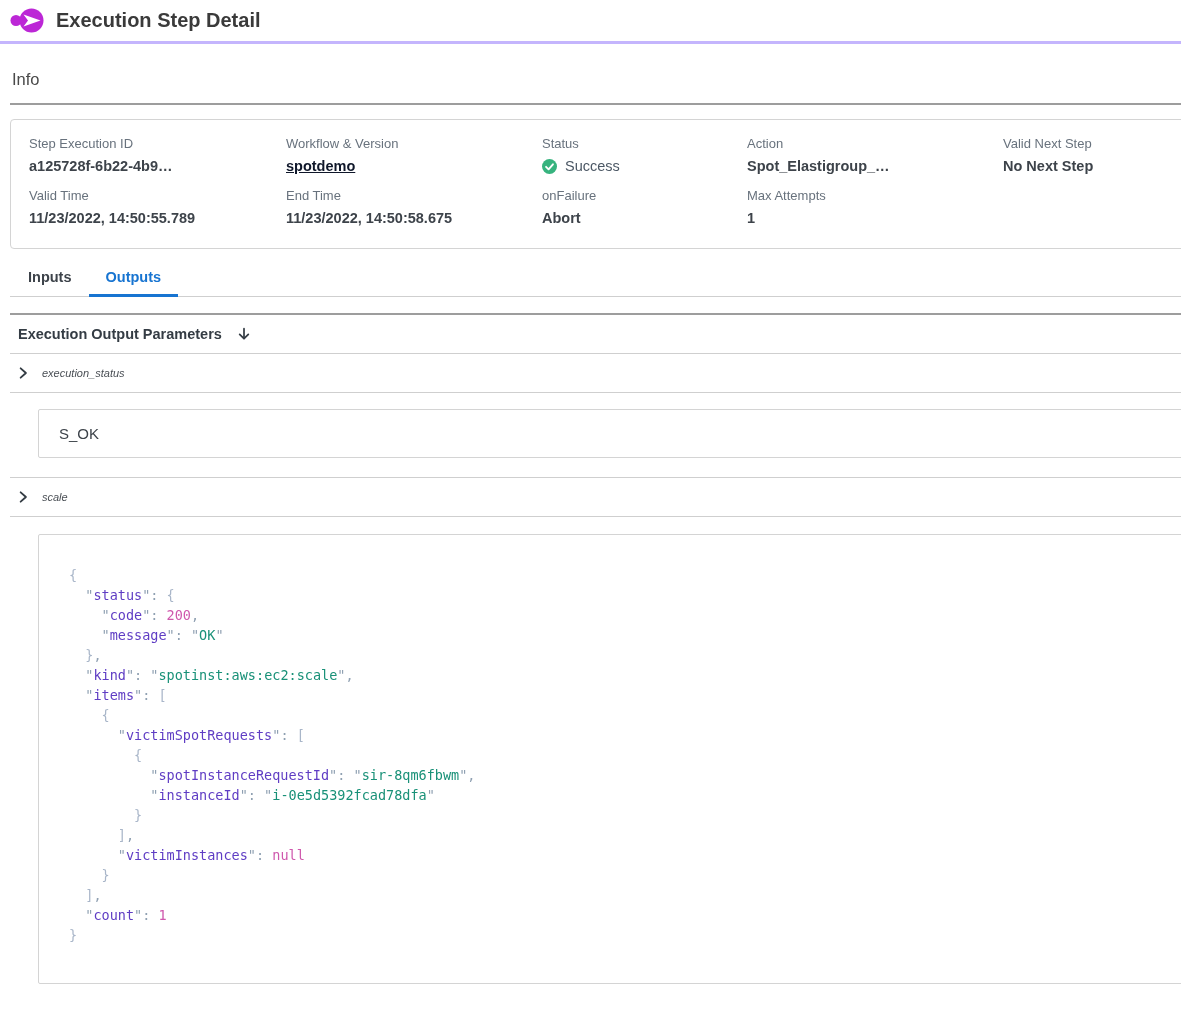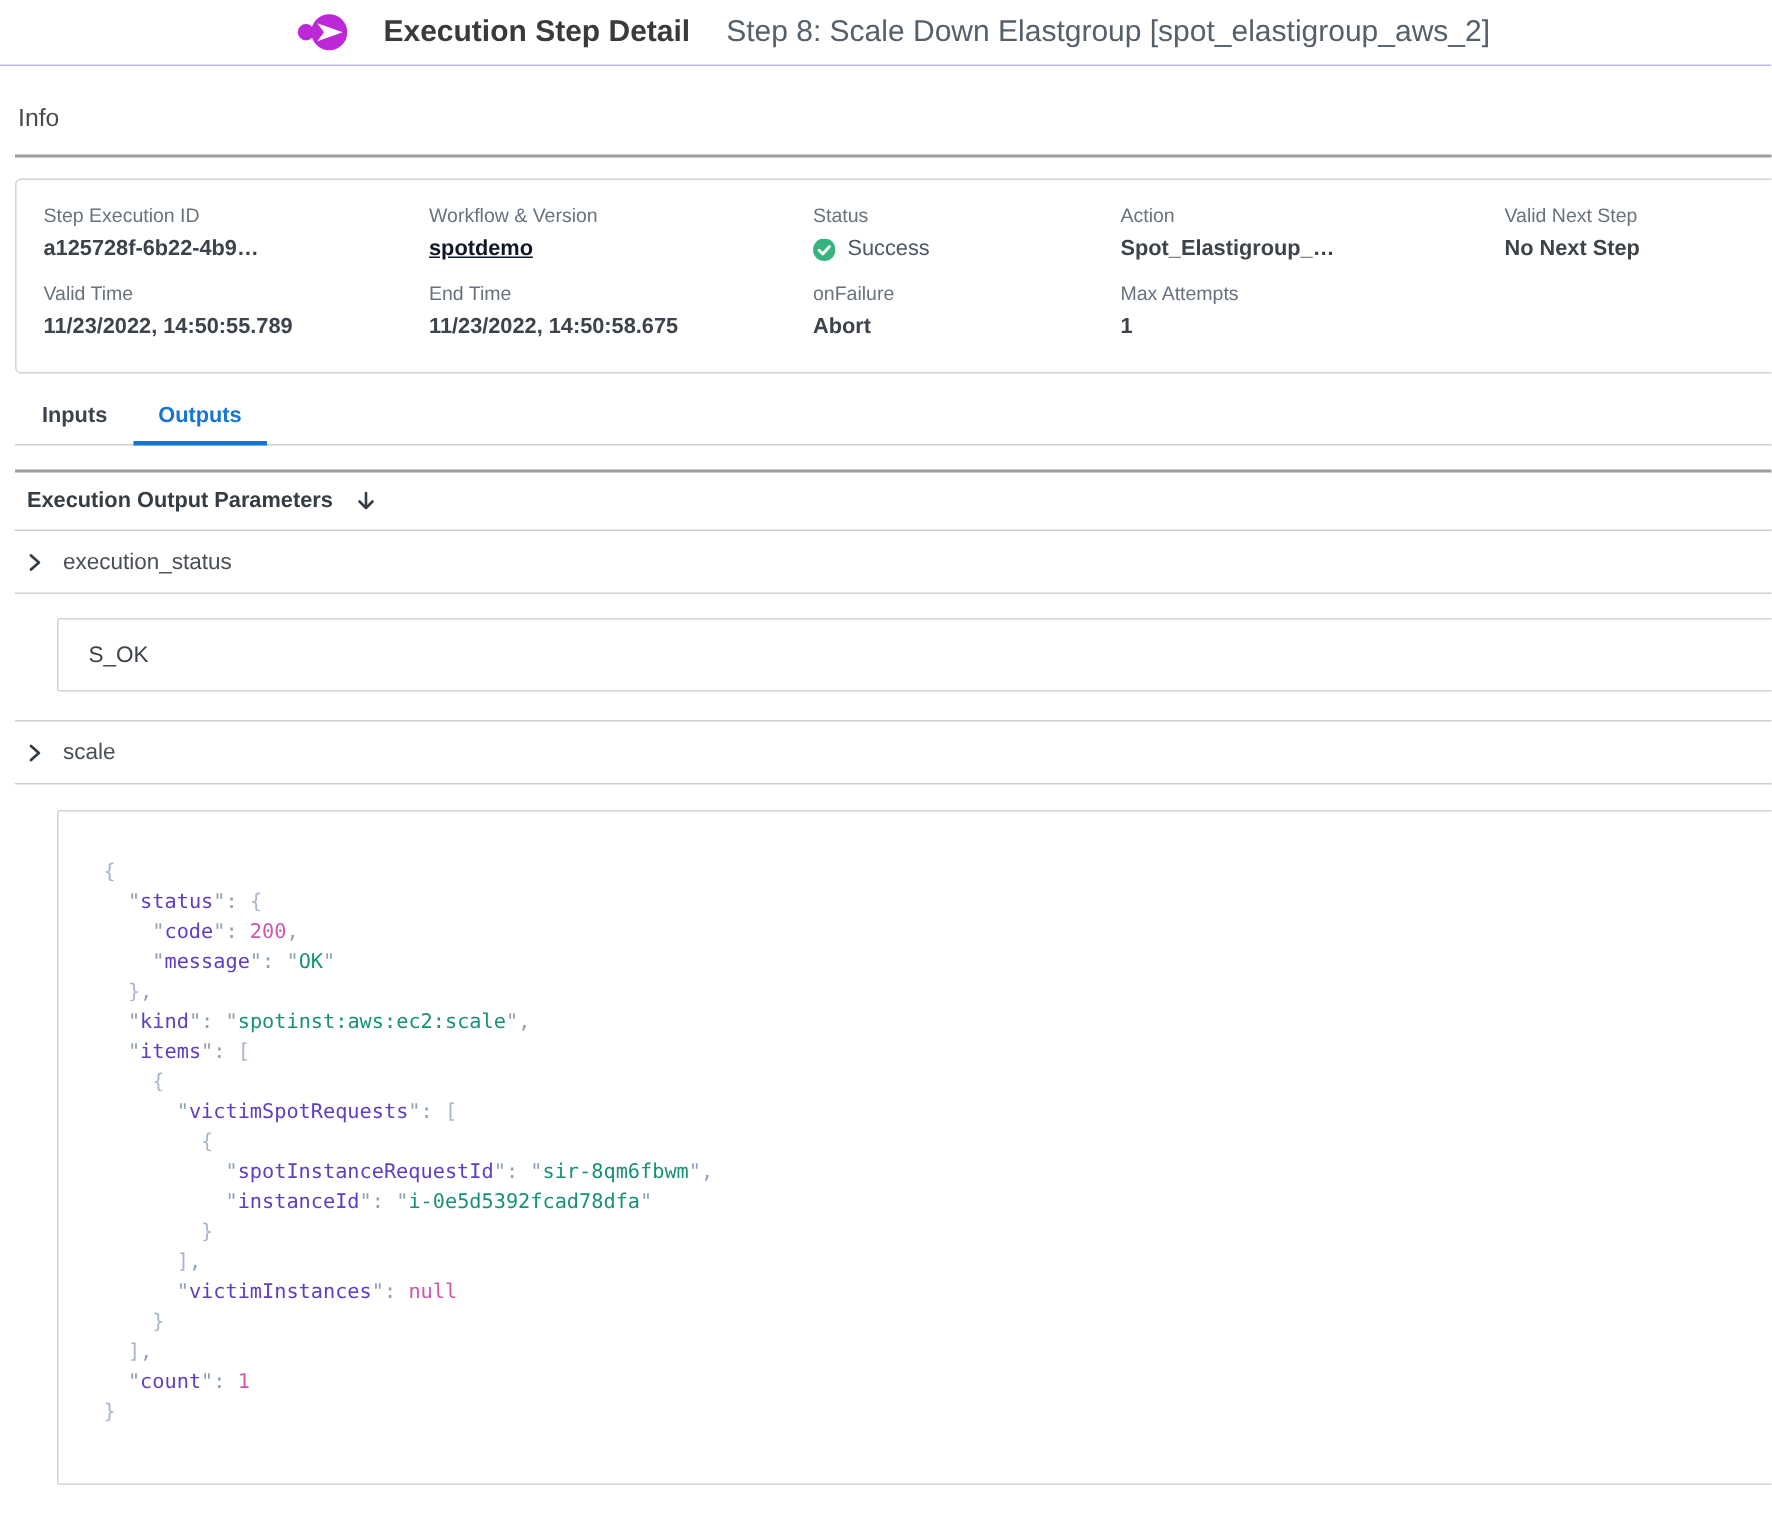--- a/index.html
+++ b/index.html
@@ -1,21 +1,21 @@
 <!DOCTYPE html>
 <html><head>
 <meta charset="utf-8">
 <style>
   * { margin:0; padding:0; box-sizing:border-box; }
   html,body { width:1181px; height:1018px; background:#fff; overflow:hidden;
     font-family:"Liberation Sans", sans-serif; color:#3d434a; }
 
   
-  .app-header { height:44px; display:flex; align-items:center; gap:24px;
-    padding-left:10px; border-bottom:1px solid #c4b5fd;justify-content:center; }
+  .app-header { height:44px; display:flex; align-items:center; gap:12px;
+    padding-left:10px; border-bottom:3px solid #c4b5fd; }
   .logo { flex:0 0 auto; display:flex; align-items:center; }
   .app-title { font-size:20px; font-weight:700; color:#3a3a3a; }
   .app-subtitle { font-size:20px; font-weight:400; color:#56606b; }
 
   .page { margin-left:10px; }
 
   
   .info-title { margin:26px 0 14px 2px; font-size:16.5px; color:#4a4a4a; }
   .rule-thick { border:none; border-top:2px solid #9d9d9d; margin-right:-4px; }
   .rule-thin  { border:none; border-top:1px solid #cfcfcf; margin-right:-4px; }
@@ -37,21 +37,21 @@
   .tab.active { color:#1774d1; border-bottom-color:#1774d1; }
   .tabs-gap { height:16px; }
 
   
   .section-header { display:flex; align-items:center; gap:14px;
     padding:11px 0 11px 8px; border-bottom:1px solid #cfcfcf; margin-right:-4px; }
   .section-header .txt { font-size:14.5px; font-weight:700; color:#343c44; }
   .collapse-row { display:flex; align-items:center; padding:12px 0 12px 6px;
     border-bottom:1px solid #cfcfcf; margin-right:-4px; cursor:pointer; }
   .collapse-row .chev { display:flex; align-items:center; }
-  .collapse-row .lbl { margin-left:12px; font-size:15px; color:#4a4f55; }
+  .collapse-row .lbl { margin-left:12px; font-size:11px; color:#4a4f55;font-style:italic; }
 
   .value-box { margin:16px -4px 19px 28px; border:1px solid #d4d4d4;
     border-radius:2px; padding:15px 20px; font-size:15px; color:#3d434a; }
 
   .code-box { margin:17px -4px 0 28px; border:1px solid #d4d4d4;
     border-radius:2px; padding:30px 20px 38px 30px; }
   .code { font-family:"DejaVu Sans Mono", monospace; font-size:13.5px;
     line-height:20px; white-space:pre; }
   .tok-w { color:#3d434a; }
   .tok-b { color:#a9b6c9; }
@@ -66,21 +66,20 @@
 
 <div class="app-header">
   <span class="logo">
     <svg width="34" height="27" viewBox="0 0 34 27">
       <circle cx="6" cy="13.5" r="5.5" fill="#bc27d6"></circle>
       <circle cx="21.5" cy="13.5" r="12" fill="#bc27d6"></circle>
       <path d="M13.5 7.5 L30.5 13.5 L13.5 19.5 L18 13.5 Z" fill="#ffffff"></path>
     </svg>
   </span>
   <span class="app-title">Execution Step Detail</span>
-  <span class="app-subtitle">Step 8: Scale Down Elastgroup [spot_elastigroup_aws_2]</span>
 </div>
 
 <div class="page">
 
   <div class="info-title">Info</div>
   <hr class="rule-thick">
 
   <div class="card">
     <div class="fields-grid">
       <div class="field">

